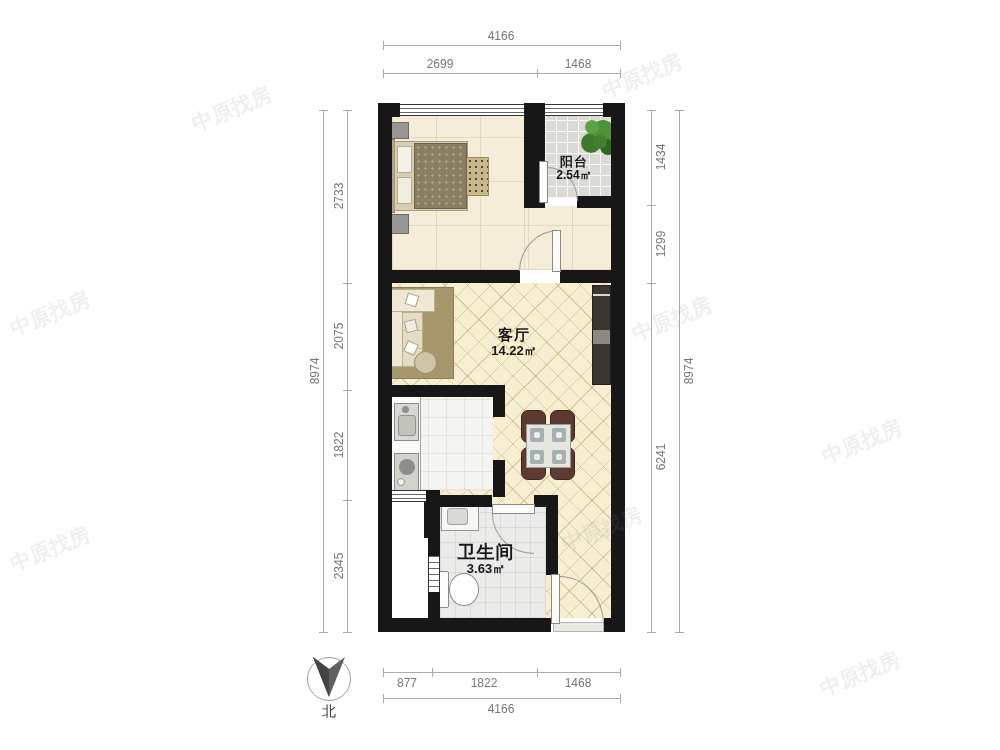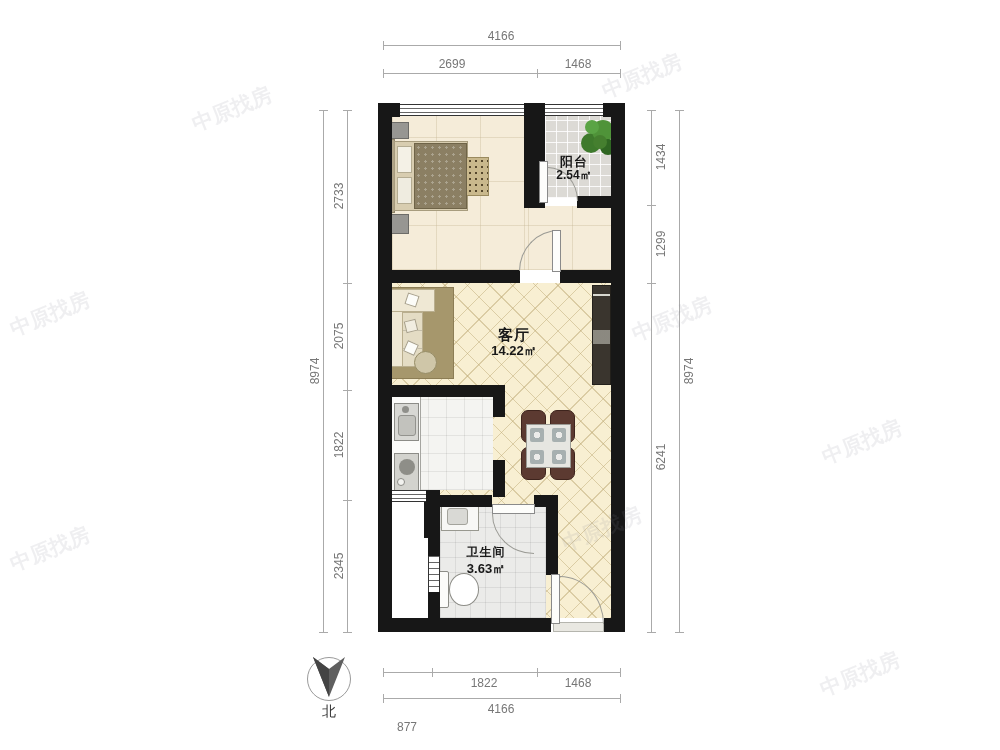--- a/index.html
+++ b/index.html
@@ -156,42 +156,42 @@
 
   <div class="abs room-label" style="left:538px;top:155px;width:72px;">
     <span class="rname" style="font-size:13px;line-height:14px;">阳台</span>
     <span class="rarea" style="font-size:12px;line-height:13px;">2.54㎡</span>
   </div>
   <div class="abs room-label" style="left:454px;top:326px;width:120px;">
     <span class="rname">客厅</span>
     <span class="rarea">14.22㎡</span>
   </div>
   <div class="abs room-label" style="left:426px;top:544px;width:120px;">
-    <span class="rname" style="font-size:12px;">卫生间</span>
+    <span class="rname" style="font-size:18px;">卫生间</span>
     <span class="rarea">3.63㎡</span>
   </div>
 
   <div class="abs dim-line" style="left:383px;top:45px;width:238px;height:1px;"></div>
   <div class="abs tk tk-v" style="left:383px;top:41px;"></div>
   <div class="abs tk tk-v" style="left:620px;top:41px;"></div>
   <div class="abs dim-label" style="left:461px;top:29px;">4166</div>
 
   <div class="abs dim-line" style="left:383px;top:73px;width:238px;height:1px;"></div>
   <div class="abs tk tk-v" style="left:383px;top:69px;"></div>
   <div class="abs tk tk-v" style="left:537px;top:69px;"></div>
   <div class="abs tk tk-v" style="left:620px;top:69px;"></div>
-  <div class="abs dim-label" style="left:412px;top:57px;">2699</div>
+  <div class="abs dim-label" style="left:400px;top:57px;">2699</div>
   <div class="abs dim-label" style="left:538px;top:57px;">1468</div>
 
   <div class="abs dim-line" style="left:383px;top:672px;width:238px;height:1px;"></div>
   <div class="abs tk tk-v" style="left:383px;top:668px;"></div>
   <div class="abs tk tk-v" style="left:432px;top:668px;"></div>
   <div class="abs tk tk-v" style="left:537px;top:668px;"></div>
   <div class="abs tk tk-v" style="left:620px;top:668px;"></div>
-  <div class="abs dim-label" style="left:367px;top:676px;margin-top:44px;">877</div>
+  <div class="abs dim-label" style="left:367px;top:676px;">877</div>
   <div class="abs dim-label" style="left:444px;top:676px;">1822</div>
   <div class="abs dim-label" style="left:538px;top:676px;">1468</div>
 
   <div class="abs dim-line" style="left:383px;top:698px;width:238px;height:1px;"></div>
   <div class="abs tk tk-v" style="left:383px;top:694px;"></div>
   <div class="abs tk tk-v" style="left:620px;top:694px;"></div>
   <div class="abs dim-label" style="left:461px;top:702px;">4166</div>
 
   <div class="abs dim-line" style="left:323px;top:110px;width:1px;height:522px;"></div>
   <div class="abs tk tk-h" style="left:319px;top:110px;"></div>

